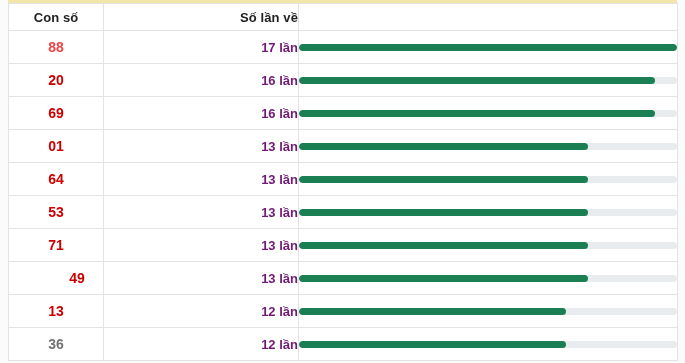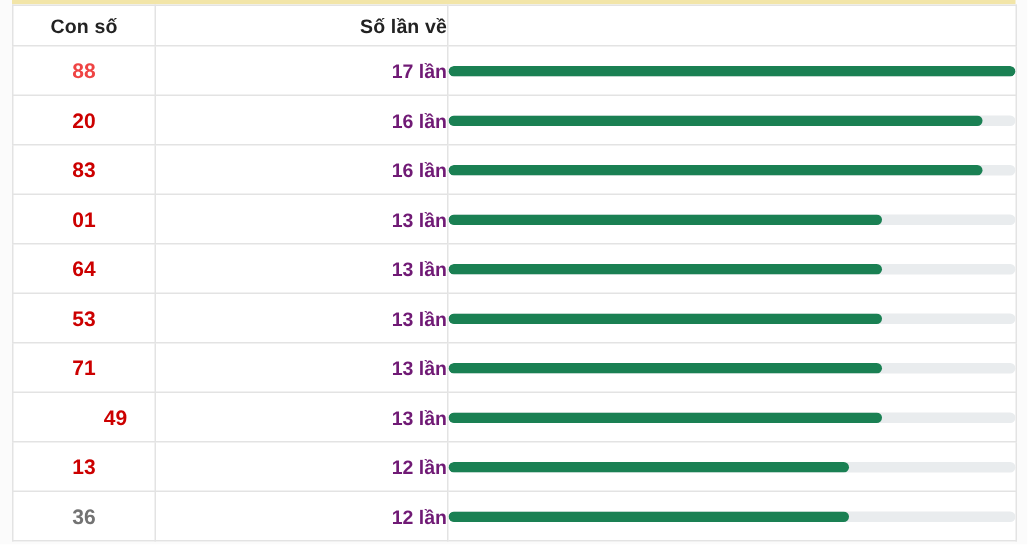--- a/index.html
+++ b/index.html
@@ -139,21 +139,21 @@
           <tr>
             <td class="cell-number" style="color: rgb(204, 0, 0); border-color: rgb(227, 227, 227);">20</td>
             <td class="cell-count" style="border-color: rgb(227, 227, 227);">16 lần</td>
             <td class="cell-bar" style="border-color: rgb(227, 227, 227);">
               <div class="bar-track" style="background: rgb(233, 236, 238);">
                 <div class="bar-fill" style="width: 94.1%; background: rgb(26, 128, 83);"></div>
               </div>
             </td>
           </tr>
           <tr>
-            <td class="cell-number" style="color: rgb(204, 0, 0); border-color: rgb(227, 227, 227);">83</td>
+            <td class="cell-number" style="color: rgb(204, 0, 0); border-color: rgb(227, 227, 227);">69</td>
             <td class="cell-count" style="border-color: rgb(227, 227, 227);">16 lần</td>
             <td class="cell-bar" style="border-color: rgb(227, 227, 227);">
               <div class="bar-track" style="background: rgb(233, 236, 238);">
                 <div class="bar-fill" style="width: 94.1%; background: rgb(26, 128, 83);"></div>
               </div>
             </td>
           </tr>
           <tr>
             <td class="cell-number" style="color: rgb(204, 0, 0); border-color: rgb(227, 227, 227);">01</td>
             <td class="cell-count" style="border-color: rgb(227, 227, 227);">13 lần</td>

